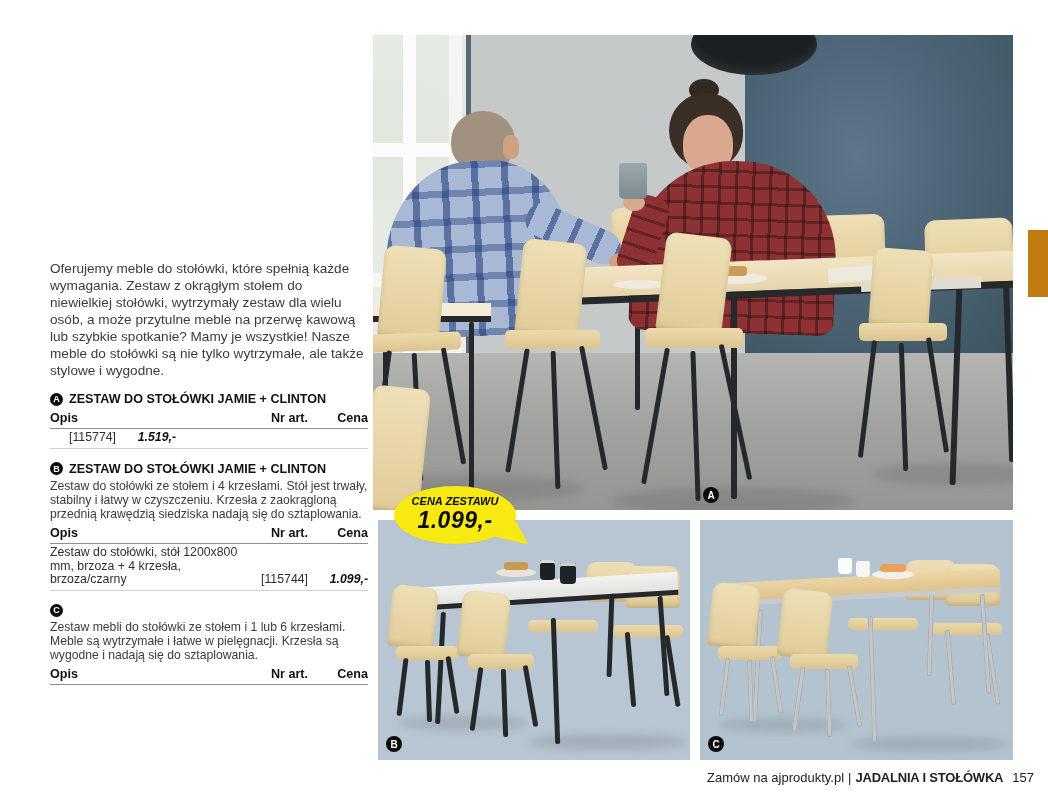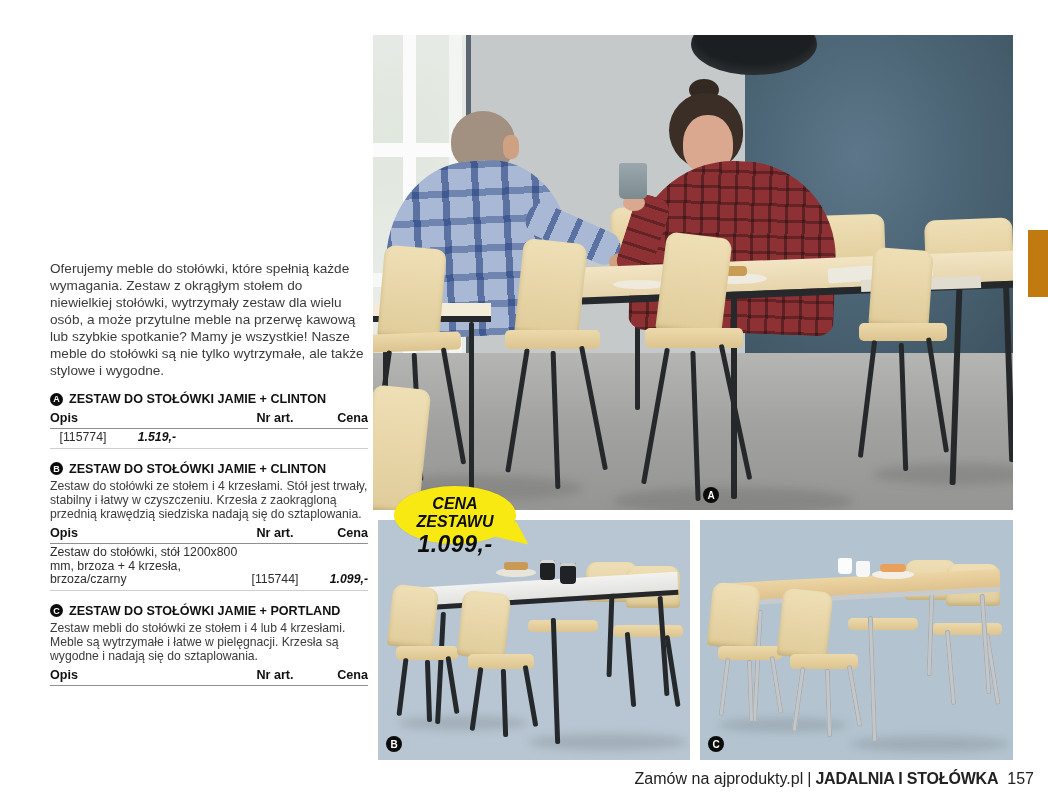--- a/index.html
+++ b/index.html
@@ -16,21 +16,21 @@
   .secbadge{display:inline-flex;flex:0 0 13px;width:13px;height:13px;border-radius:50%;
             background:#0b0b0b;color:#fff;font-size:9px;font-weight:bold;
             align-items:center;justify-content:center;margin-right:6px;}
   .sec-desc{margin:3px 0 0 0;font-size:12.2px;line-height:14.2px;color:#3b3b3b;}
   .spec{margin-top:5px;}
   .spec .hd{display:flex;font-weight:bold;font-size:12.6px;color:#111;
             border-bottom:1px solid #8f8f8f;padding-bottom:3px;}
   .spec .row{display:flex;align-items:flex-end;border-bottom:1px solid #cfcfcf;
              padding:2px 0 3px;font-size:12.3px;line-height:13.5px;color:#2e2e2e;}
   .c1{flex:1;padding-right:4px;}
-  .c2{width:66px;text-align:center;white-space:nowrap;}
+  .c2{width:66px;text-align:right;white-space:nowrap;}
   .c3{width:60px;text-align:right;white-space:nowrap;}
   .row .c3{font-weight:bold;font-style:italic;color:#111;}
 
   
   .photo-main{position:absolute;left:373px;top:35px;width:640px;height:475px;
               overflow:hidden;background:#c6c9ca;}
   .photo-b{position:absolute;left:378px;top:520px;width:312px;height:240px;
            overflow:hidden;background:#b7c6d2;}
   .photo-c{position:absolute;left:700px;top:520px;width:313px;height:240px;
            overflow:hidden;background:#b3c4d0;}
@@ -47,26 +47,26 @@
   .shadow{position:absolute;background:rgba(55,58,55,0.16);border-radius:50%;
           filter:blur(4px);z-index:1;}
 
   
   .bubble{position:absolute;left:394px;top:486px;width:122px;height:58px;
           background:#f8e912;border-radius:50%;z-index:12;text-align:center;
           box-shadow:0 0 0 1px rgba(0,0,0,0.03);}
   .bubble-tail{position:absolute;right:-8px;bottom:-9px;width:0;height:0;
                border-top:26px solid #f8e912;border-left:30px solid transparent;
                transform:rotate(-28deg);}
-  .bubble-label{margin-top:9px;font-size:16px;font-weight:bold;font-style:italic;color:#0d0d0d;}
+  .bubble-label{margin-top:9px;font-size:11px;font-weight:bold;font-style:italic;color:#0d0d0d;}
   .bubble-price{font-size:23px;font-weight:bold;font-style:italic;letter-spacing:0.5px;color:#0d0d0d;}
 
   
   .side-tab{position:absolute;left:1028px;top:230px;width:20px;height:67px;background:#c07a10;}
-  .footer{position:absolute;right:14px;top:770px;font-size:16px;color:#222;white-space:nowrap;}
+  .footer{position:absolute;right:14px;top:770px;font-size:13px;color:#222;white-space:nowrap;}
   .footer .sep{margin:0 4px;}
   .footer .cat{font-weight:bold;letter-spacing:-0.2px;}
   .footer .pnum{margin-left:9px;}
 </style>
 </head>
 <body>
 
 <div class="page">
 
   <div class="left-col">
@@ -106,23 +106,22 @@
           <span class="c1">Zestaw do stołówki, stół 1200x800 mm, brzoza + 4 krzesła, brzoza/czarny</span>
           <span class="c2">[115744]</span>
           <span class="c3">1.099,-</span>
         </div>
       </div>
     </section>
 
     <section class="product">
       <div class="sec-head">
         <span class="secbadge">C</span>
-        <span>ZESTAW DO STOŁÓWKI JAMIE + PORTLAND</span>
-      </div>
-      <p class="sec-desc">Zestaw mebli do stołówki ze stołem i 4 lub 4 krzesłami. Meble są wytrzymałe i łatwe w pielęgnacji. Krzesła są wygodne i nadają się do sztaplowania.</p>
+      </div>
+      <p class="sec-desc">Zestaw mebli do stołówki ze stołem i 1 lub 6 krzesłami. Meble są wytrzymałe i łatwe w pielęgnacji. Krzesła są wygodne i nadają się do sztaplowania.</p>
       <div class="spec">
         <div class="hd">
           <span class="c1">Opis</span>
           <span class="c2">Nr art.</span>
           <span class="c3">Cena</span>
         </div>
 
       </div>
     </section>
   </div>

